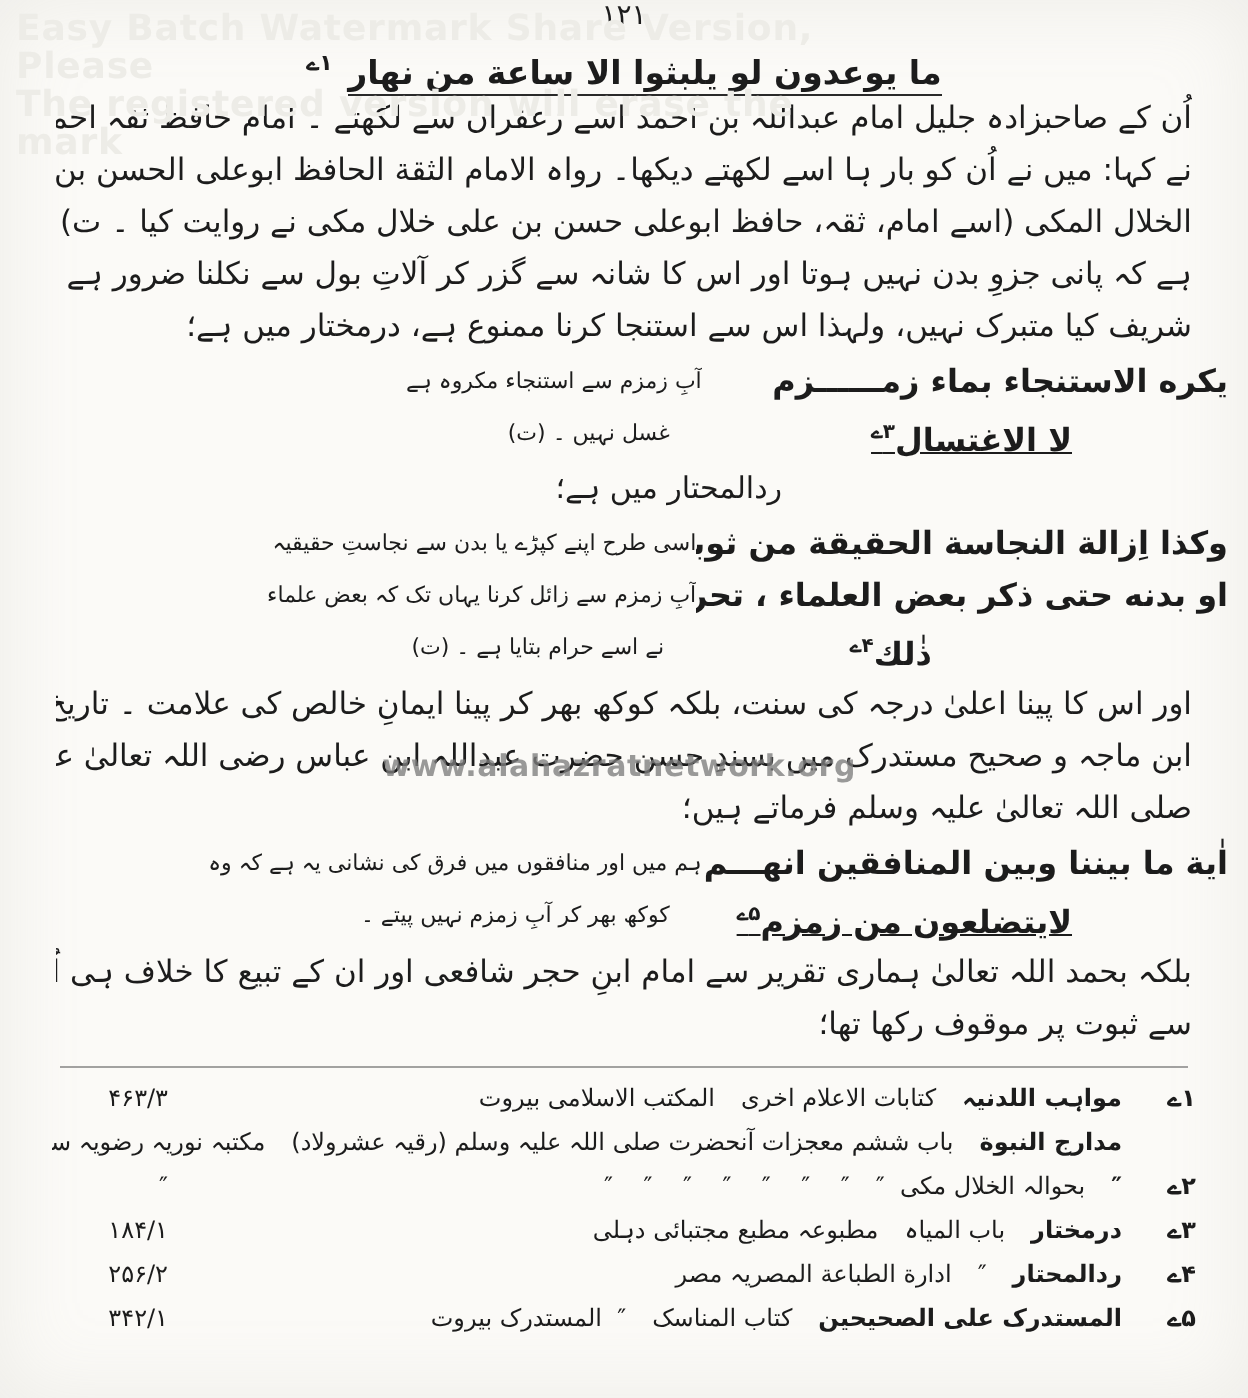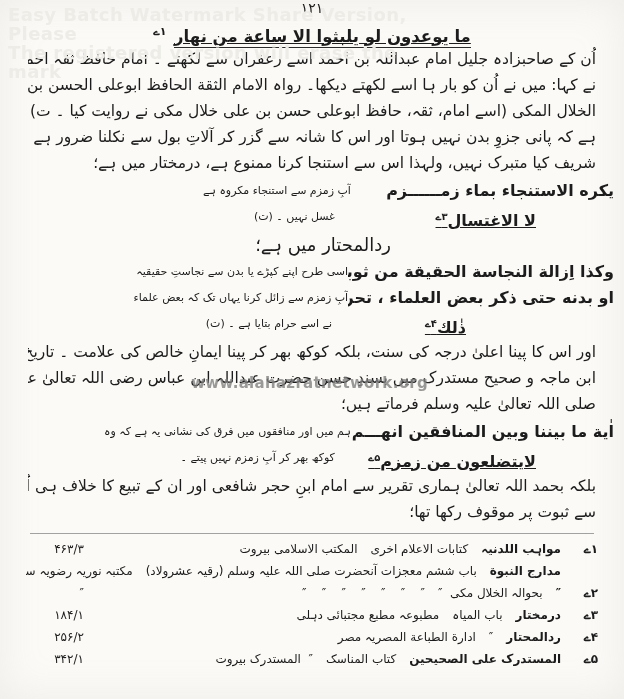--- a/index.html
+++ b/index.html
@@ -18,41 +18,41 @@
   .wm-top{
     position:absolute;top:5px;left:8px;width:430px;
     direction:ltr;text-align:left;
     color:#edece7;font-weight:bold;font-size:18px;line-height:19px;
     letter-spacing:.4px;user-select:none;
   }
 
   .pageno{margin:0;text-align:center;font-size:14px;letter-spacing:2px;}
 
   .heading{margin-top:9px;text-align:center;font-size:16.5px;font-weight:bold;white-space:nowrap;}
-  .heading .ht{border-bottom:1.5px solid #2a2a2a;padding-bottom:1px;text-decoration:underline;}
+  .heading .ht{border-bottom:1.5px solid #2a2a2a;padding-bottom:1px;}
   .heading .mk{font-size:11px;vertical-align:super;margin-right:2px;}
 
   .body-block{padding:0 28px;}
   .bline{
     font-size:15.5px;height:26px;line-height:26px;white-space:nowrap;
     text-align:justify;text-align-last:justify;overflow:hidden;
   }
   .bline.short{text-align:right;text-align-last:right;}
 
   
   .quote{display:flex;padding:2px 10px 2px 36px;}
   .q-ar{width:46%;font-weight:bold;font-size:16px;}
   .q-ur{width:54%;font-size:11px;padding-left:6px;}
   .q-ar .ql,.q-ur .ql{height:26px;line-height:26px;white-space:nowrap;overflow:hidden;text-align:right;}
   .ql.ind1{padding-right:78px;text-decoration:underline;}
-  .ql.ind2{padding-right:148px;text-decoration:underline;}
+  .ql.ind2{padding-right:148px;}
   .ql.ind3{padding-right:16px;}
   .qmk{font-size:10px;vertical-align:super;}
 
-  .refline{height:25px;line-height:25px;font-size:18px;padding-left:0;padding-right:205px;text-align:right;white-space:nowrap;}
+  .refline{height:25px;line-height:25px;font-size:15px;padding-left:0;padding-right:205px;text-align:right;white-space:nowrap;}
 
   
   .wm-mid{
     position:absolute;top:374px;right:196px;
     direction:ltr;
     color:rgba(125,125,125,.78);
     font-weight:bold;font-size:15px;letter-spacing:.3px;
     user-select:none;
   }
 

